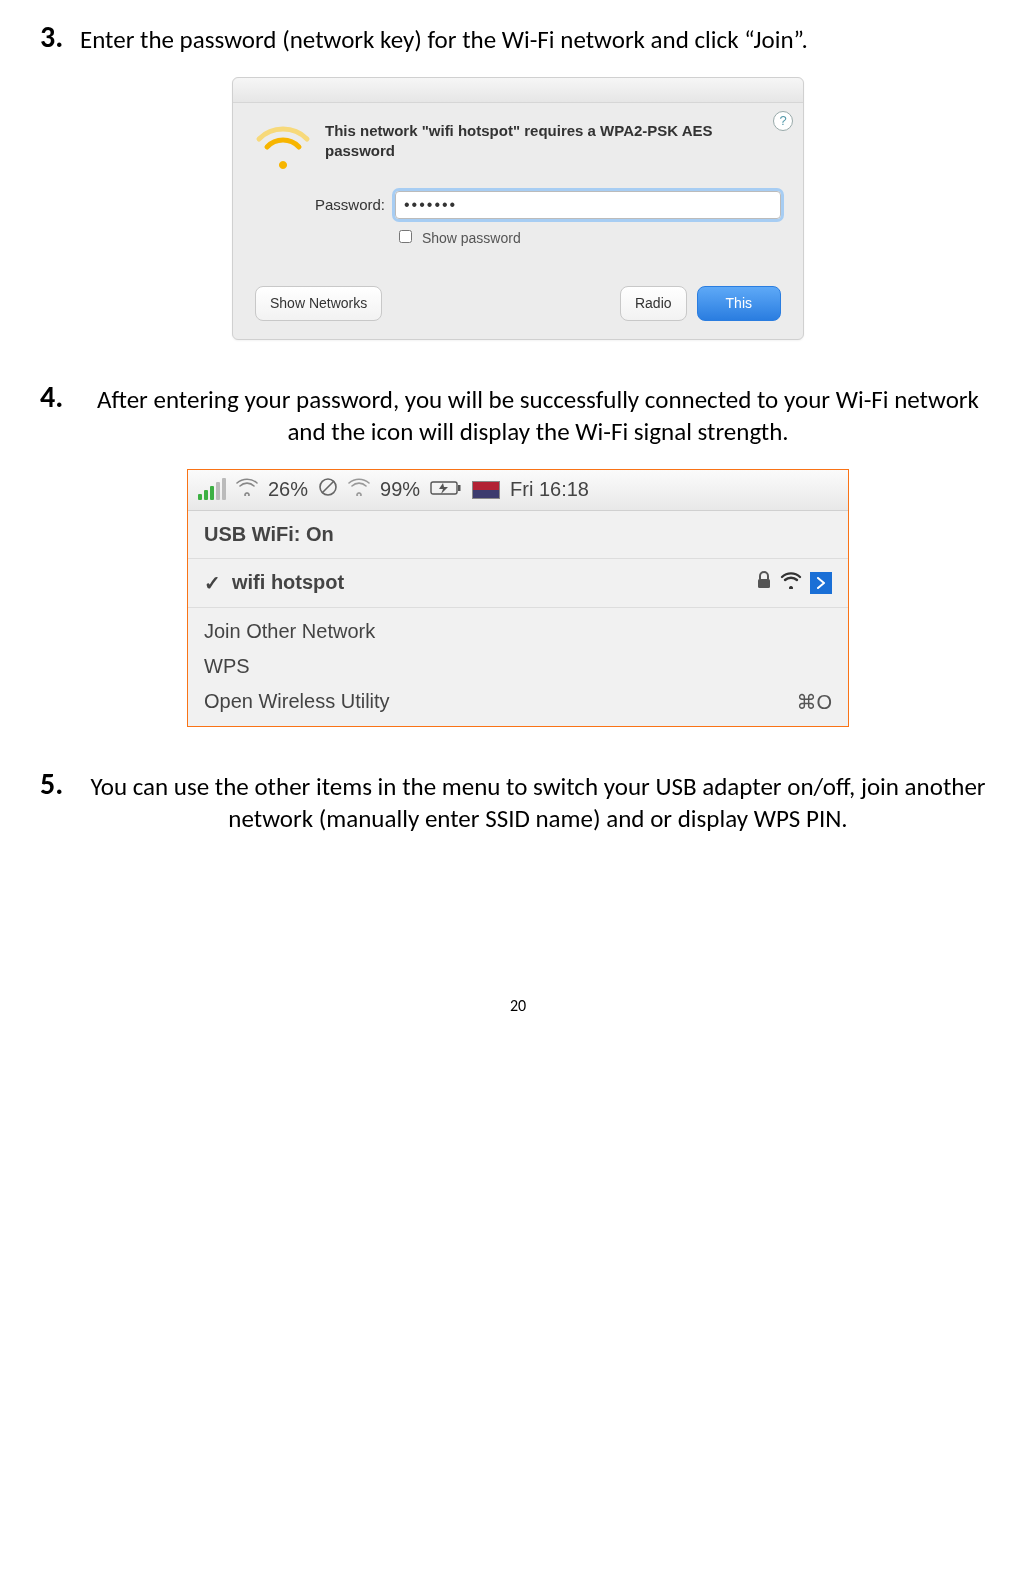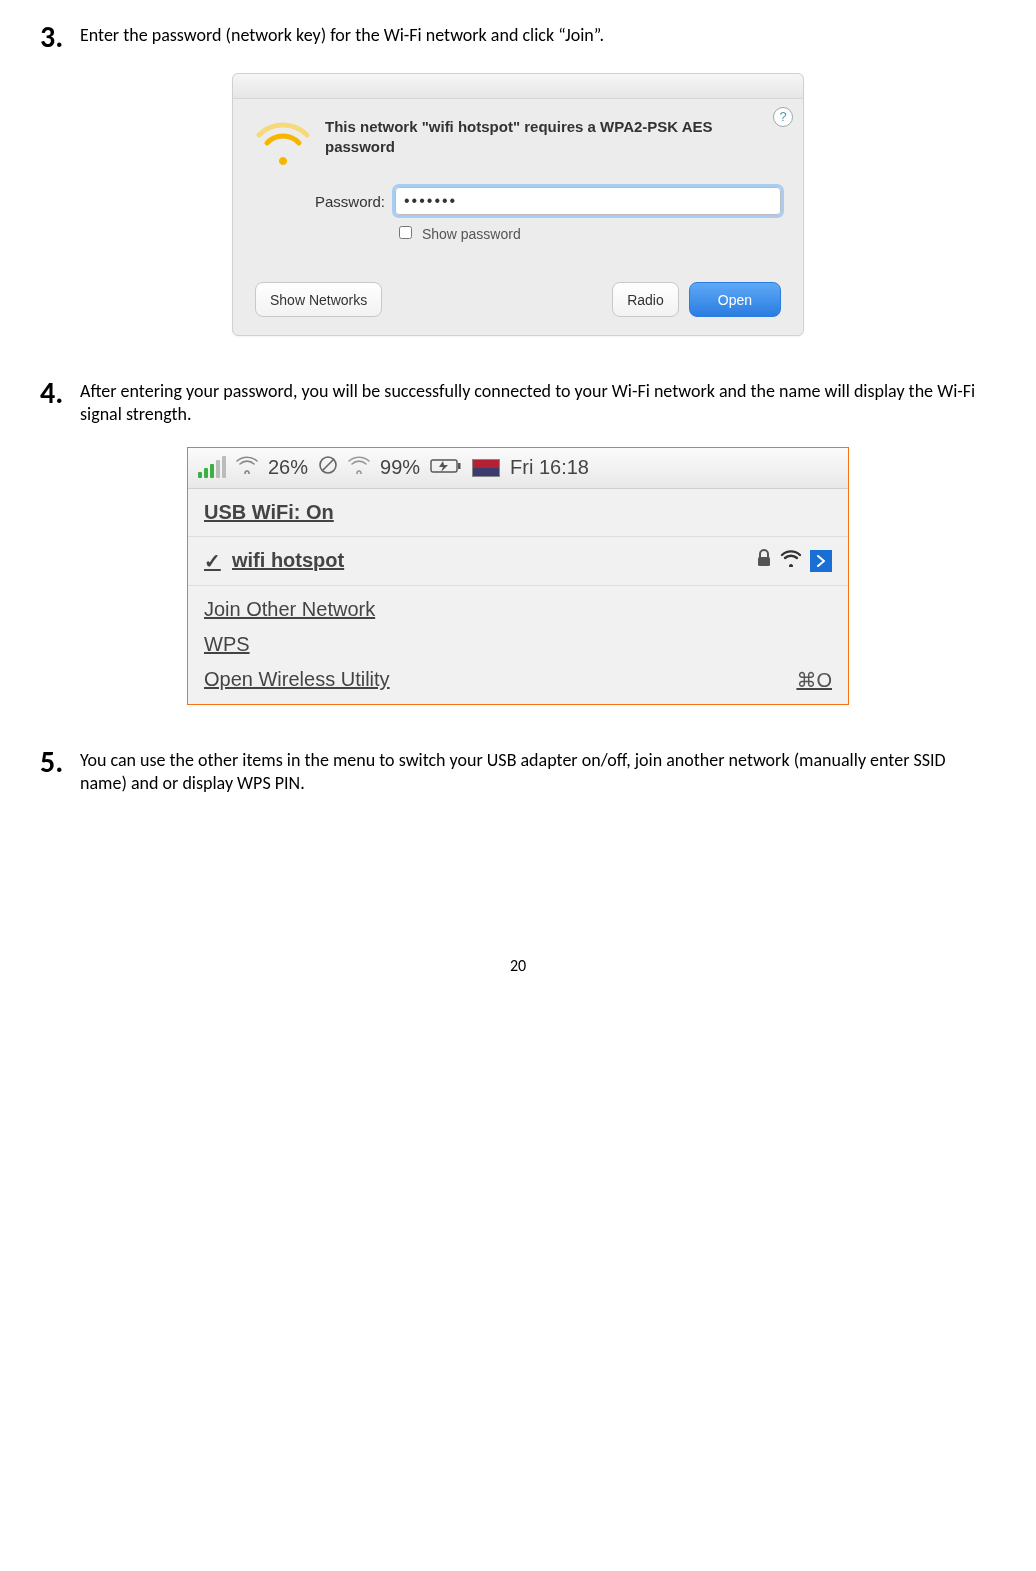--- a/index.html
+++ b/index.html
@@ -20,23 +20,24 @@
     margin-bottom: 18px;
   }
   .step-num {
     font-size: 30px;
     font-weight: bold;
     margin-right: 12px;
     line-height: 1.1;
     min-width: 28px;
   }
   .step-text {
-    font-size: 18px;
+    font-size: 25px;
     line-height: 1.3;
     padding-top: 4px;
+    text-align: center;
   }
 
   
   .dialog-wrap {
     display: flex;
     justify-content: center;
     margin: 20px 0 40px 0;
   }
   .dialog {
     width: 570px;
@@ -193,21 +194,20 @@
   }
   .dd-section {
     padding: 6px 0;
   }
   .dd-item {
     padding: 6px 16px;
     font-size: 20px;
     display: flex;
     align-items: center;
     justify-content: space-between;
-    text-decoration: underline;
   }
   .dd-item.bold { font-weight: bold; }
   .dd-sep { height:1px; background:#ddd; }
   .dd-left { display:flex; align-items:center; gap:10px; }
   .check { width:18px; display:inline-block; font-weight:bold; }
   .dd-icons { display:flex; align-items:center; gap:8px; }
   .chevron-box {
     width:22px;height:22px;
     background:#1a6fd6;
     display:flex;align-items:center;justify-content:center;
@@ -256,29 +256,29 @@
           <label>
             <input type="checkbox" style="">
             <span>Show password</span>
           </label>
         </div>
 
         <div class="dlg-buttons">
           <button class="mac-btn">Show Networks</button>
           <div class="spacer"></div>
           <button class="mac-btn">Radio</button>
-          <button class="mac-btn primary">Open</button>
+          <button class="mac-btn primary">This</button>
         </div>
       </div>
     </div>
   </div>
 
   <div class="step">
     <div class="step-num">4.</div>
-    <div class="step-text">After entering your password, you will be successfully connected to your Wi-Fi network and the name will display the Wi-Fi signal strength.</div>
+    <div class="step-text">After entering your password, you will be successfully connected to your Wi-Fi network and the icon will display the Wi-Fi signal strength.</div>
   </div>
 
   <div class="menubar-wrap">
     <div class="menubar-shot">
       <div class="menubar-top">
         <div class="signal-bars">
           <span></span>
             <span></span>
             <span></span>
             <span></span>

